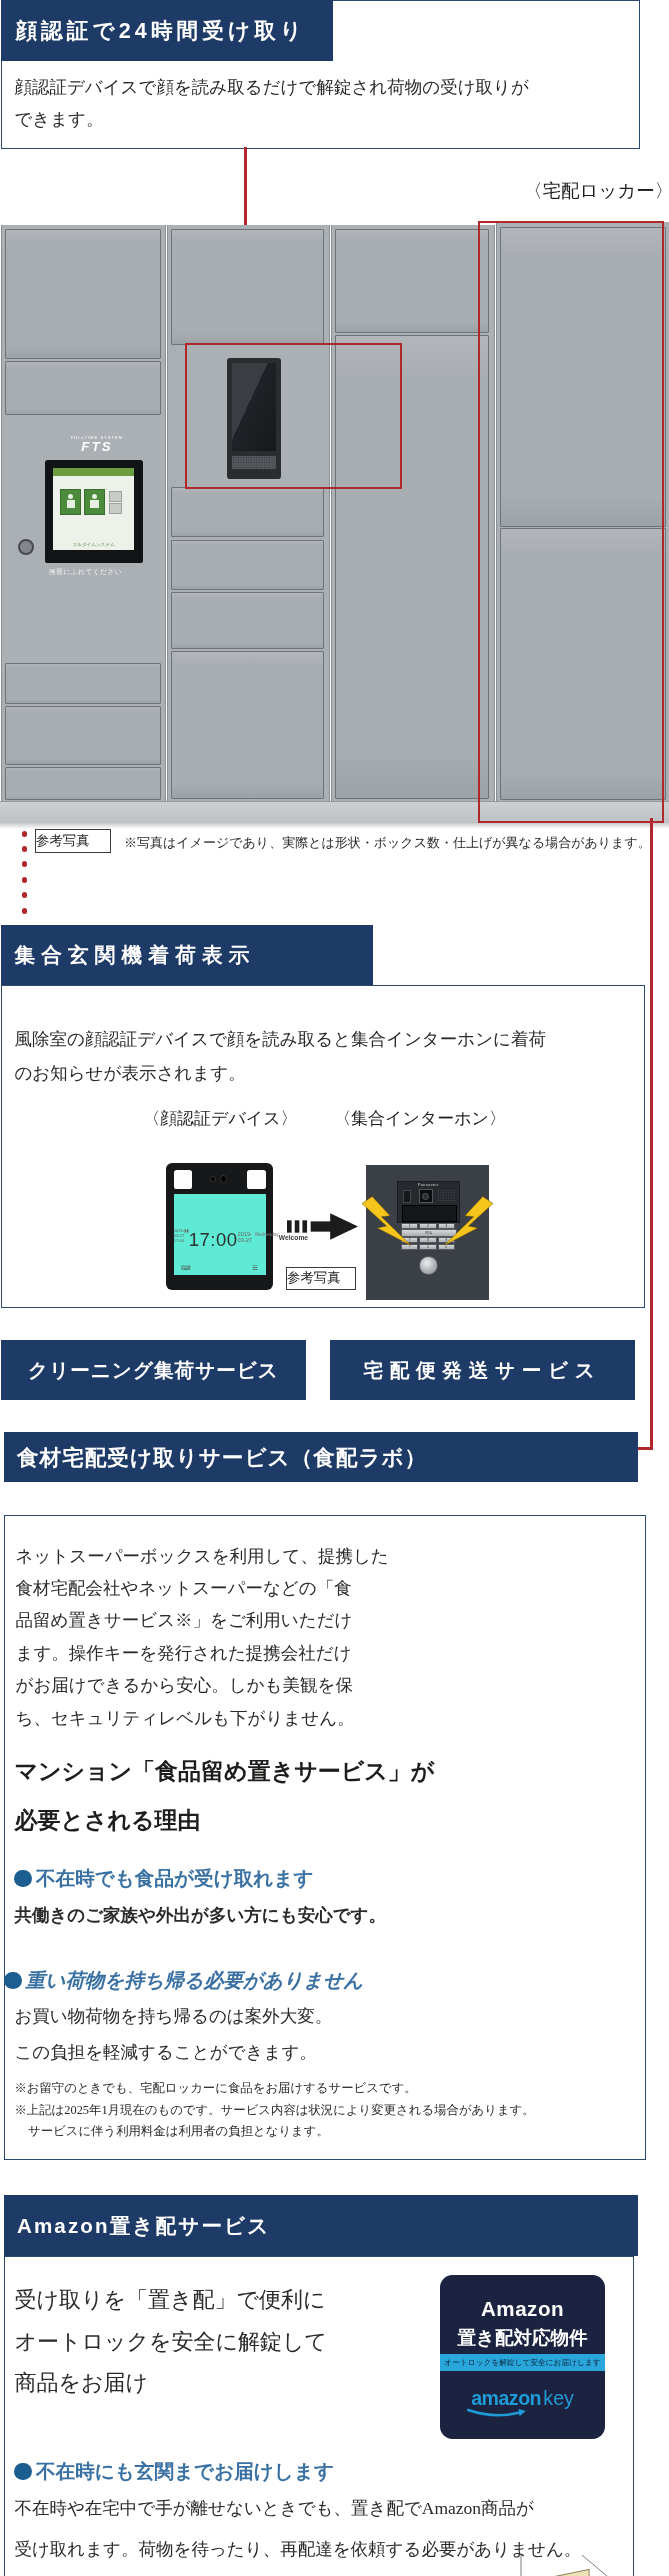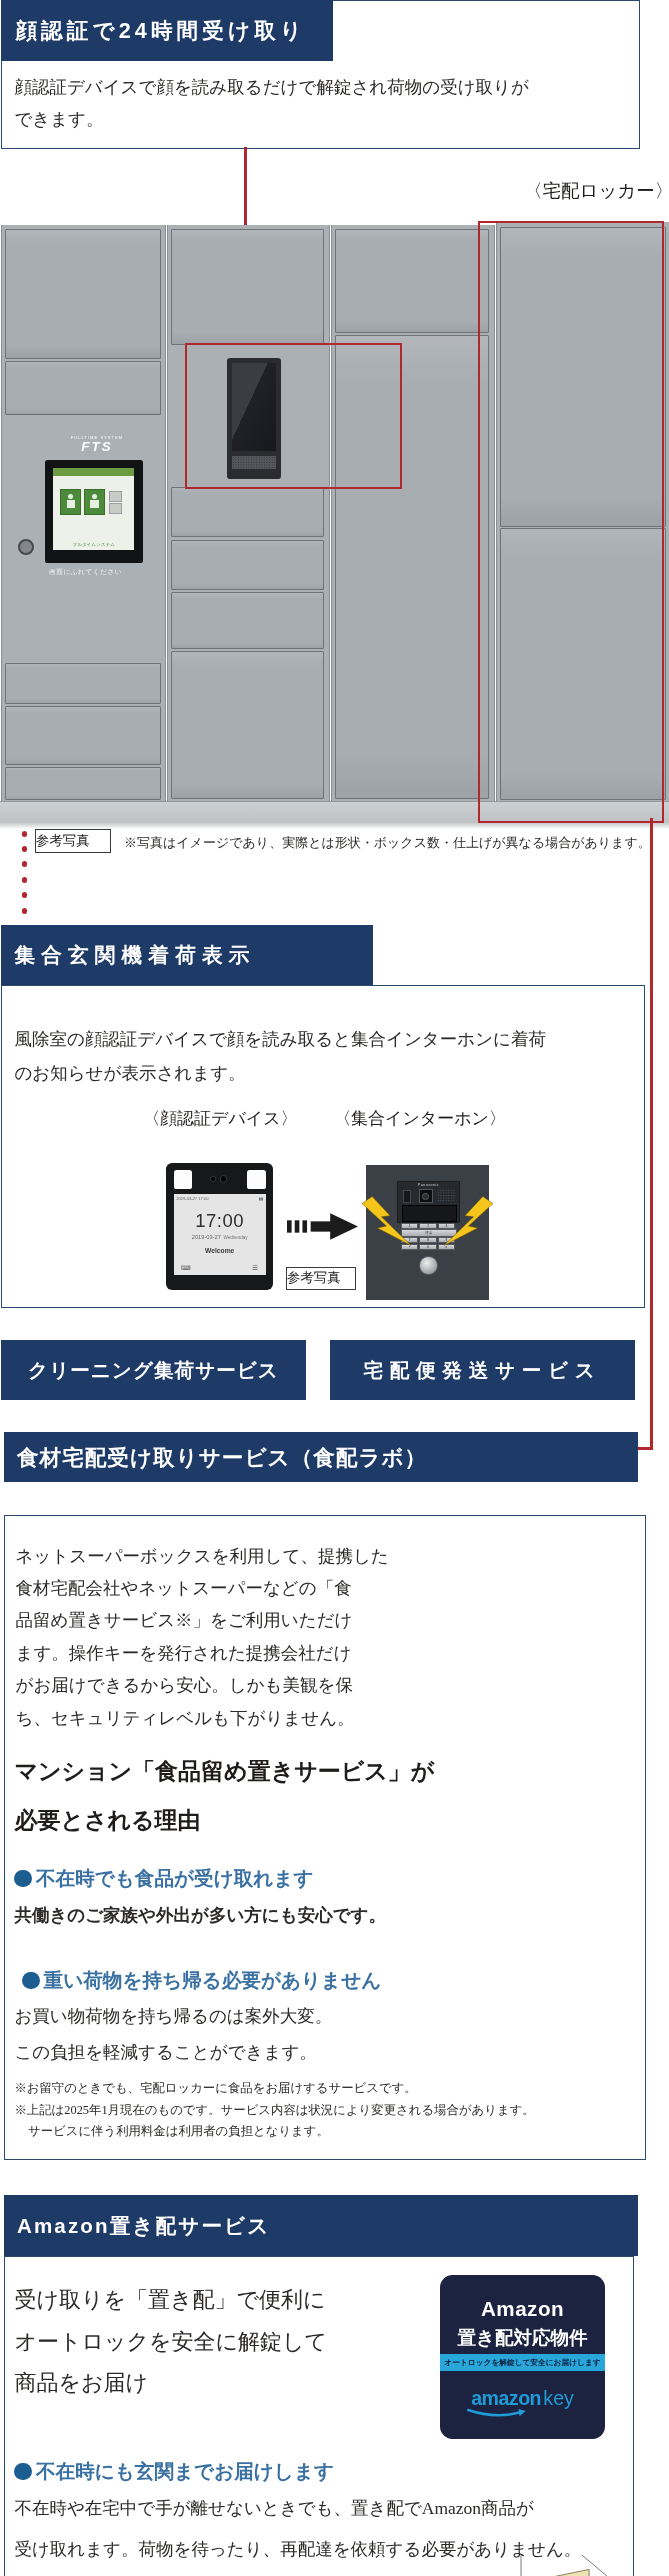--- a/index.html
+++ b/index.html
@@ -21,21 +21,21 @@
   .bullet-line{position:absolute;display:flex;align-items:center;white-space:nowrap;}
   .bullet-dot{display:inline-block;width:17.5px;height:17.5px;border-radius:50%;
               background:#1d5e91;margin-right:4.1px;flex:0 0 auto;}
   .bullet-title{font-size:19.6px;font-weight:600;color:#3a71a2;}
   
   .lcol{position:absolute;background:#abb0b5;border-left:0.5px solid #8a8f94;border-right:0.5px solid #8a8f94;}
   .door{position:absolute;border:1px solid #6e7378;border-radius:1px;
         background:linear-gradient(180deg,#b2b6bb 0%,#a8adb2 10%,#a8adb2 90%,#9da2a7 100%);}
   .locker-base{position:absolute;background:linear-gradient(#cdd0d3,#bec1c4);border-top:1px solid #94999e;}
   
-  .devscreen{position:absolute;background:#e5e5e5;display:flex;flex-direction:column;align-items:center;
+  .devscreen{position:absolute;background:#5eead4;display:flex;align-items:center;
              font-family:"Liberation Sans","DejaVu Sans",sans-serif;}
   
   .key{background:linear-gradient(#d6d8da,#a9adb1);border:0.5px solid #56595d;color:#16181a;
        font-size:3.1px;display:flex;align-items:center;justify-content:center;
        font-family:"Liberation Sans","DejaVu Sans",sans-serif;}
   
   .tile{display:flex;align-items:center;justify-content:center;color:#fff;font-weight:700;
         font-size:52px;font-family:"Liberation Sans","DejaVu Sans",sans-serif;}
   .lh0{line-height:1;}
 </style>
@@ -235,21 +235,21 @@
 
   <div class="abs" style="left:14.4px;top:1756px;font-size:23px;font-weight:600;color:#1f1d1b;white-space:nowrap;">マンション「食品留め置きサービス」が</div>
   <div class="abs" style="left:14.4px;top:1805px;font-size:23px;font-weight:600;color:#1f1d1b;white-space:nowrap;">必要とされる理由</div>
 
   <div class="bullet-line" style="left:14.4px;top:1865px;">
     <span class="bullet-dot"></span>
     <span class="bullet-title">不在時でも食品が受け取れます</span>
   </div>
   <div class="abs body-text" style="left:14.4px;top:1903px;font-weight:bold;">共働きのご家族や外出が多い方にも安心です。</div>
 
-  <div class="bullet-line" style="left:22px;top:1967px;">
+  <div class="bullet-line" style="left:4px;top:1967px;font-style:italic;">
     <span class="bullet-dot"></span>
     <span class="bullet-title">重い荷物を持ち帰る必要がありません</span>
   </div>
   <div class="abs body-text" style="left:14.4px;top:2004px;">お買い物荷物を持ち帰るのは案外大変。</div>
   <div class="abs body-text" style="left:14.4px;top:2040px;">この負担を軽減することができます。</div>
 
   <div class="abs note-text" style="left:14.4px;top:2080px;">※お留守のときでも、宅配ロッカーに食品をお届けするサービスです。</div>
   <div class="abs note-text" style="left:14.4px;top:2102px;">※上記は2025年1月現在のものです。サービス内容は状況により変更される場合があります。</div>
   <div class="abs note-text" style="left:28px;top:2123px;">サービスに伴う利用料金は利用者の負担となります。</div>
 
@@ -259,21 +259,21 @@
   <div class="boxed" style="left:3.6px;top:2256px;width:628px;height:682px;border-bottom-width:2.1px;"></div>
 
   <div class="abs body-text" style="left:14.4px;top:2285px;font-size:22px;">受け取りを「置き配」で便利に</div>
   <div class="abs body-text" style="left:14.4px;top:2327px;font-size:22px;">オートロックを安全に解錠して</div>
   <div class="abs body-text" style="left:14.4px;top:2368px;font-size:22px;">商品をお届け</div>
 
   <div class="abs gothic" style="left:440px;top:2275px;width:165px;height:164px;background:#1b2340;border-radius:12.4px;color:#fff;text-align:center;">
     <div style="margin-top:21.6px;font-size:20.6px;font-weight:700;letter-spacing:0.5px;">Amazon</div>
     <div style="margin-top:4.1px;font-size:18.5px;font-weight:700;">置き配対応物件</div>
     <div class="abs" style="left:0;top:79px;width:165px;height:17px;background:#29a7da;display:flex;align-items:center;justify-content:center;">
-      <span style="font-size:7.7px;color:#0e2240;font-weight:700;white-space:nowrap;">オートロックを解錠して安全にお届けします</span>
+      <span style="font-size:7.7px;color:#0e2240;font-weight:400;white-space:nowrap;">オートロックを解錠して安全にお届けします</span>
     </div>
     <div class="abs" style="left:0;top:112px;width:165px;color:#1f9bd7;">
       <span style="font-size:19.6px;font-weight:700;letter-spacing:-0.5px;">amazon</span><span> </span>
       <span style="font-size:19.6px;font-weight:400;">key</span>
       <svg width="62" height="11.3" viewBox="0 0 120 22" style="display:block;margin:-2.1px auto 0 27px;">
         <path d="M2 4 Q55 22 106 8" fill="none" stroke="#1f9bd7" stroke-width="5" stroke-linecap="round"></path>
         <polygon points="100,2 114,6 102,16" fill="#1f9bd7"></polygon>
       </svg>
     </div>
   </div>

